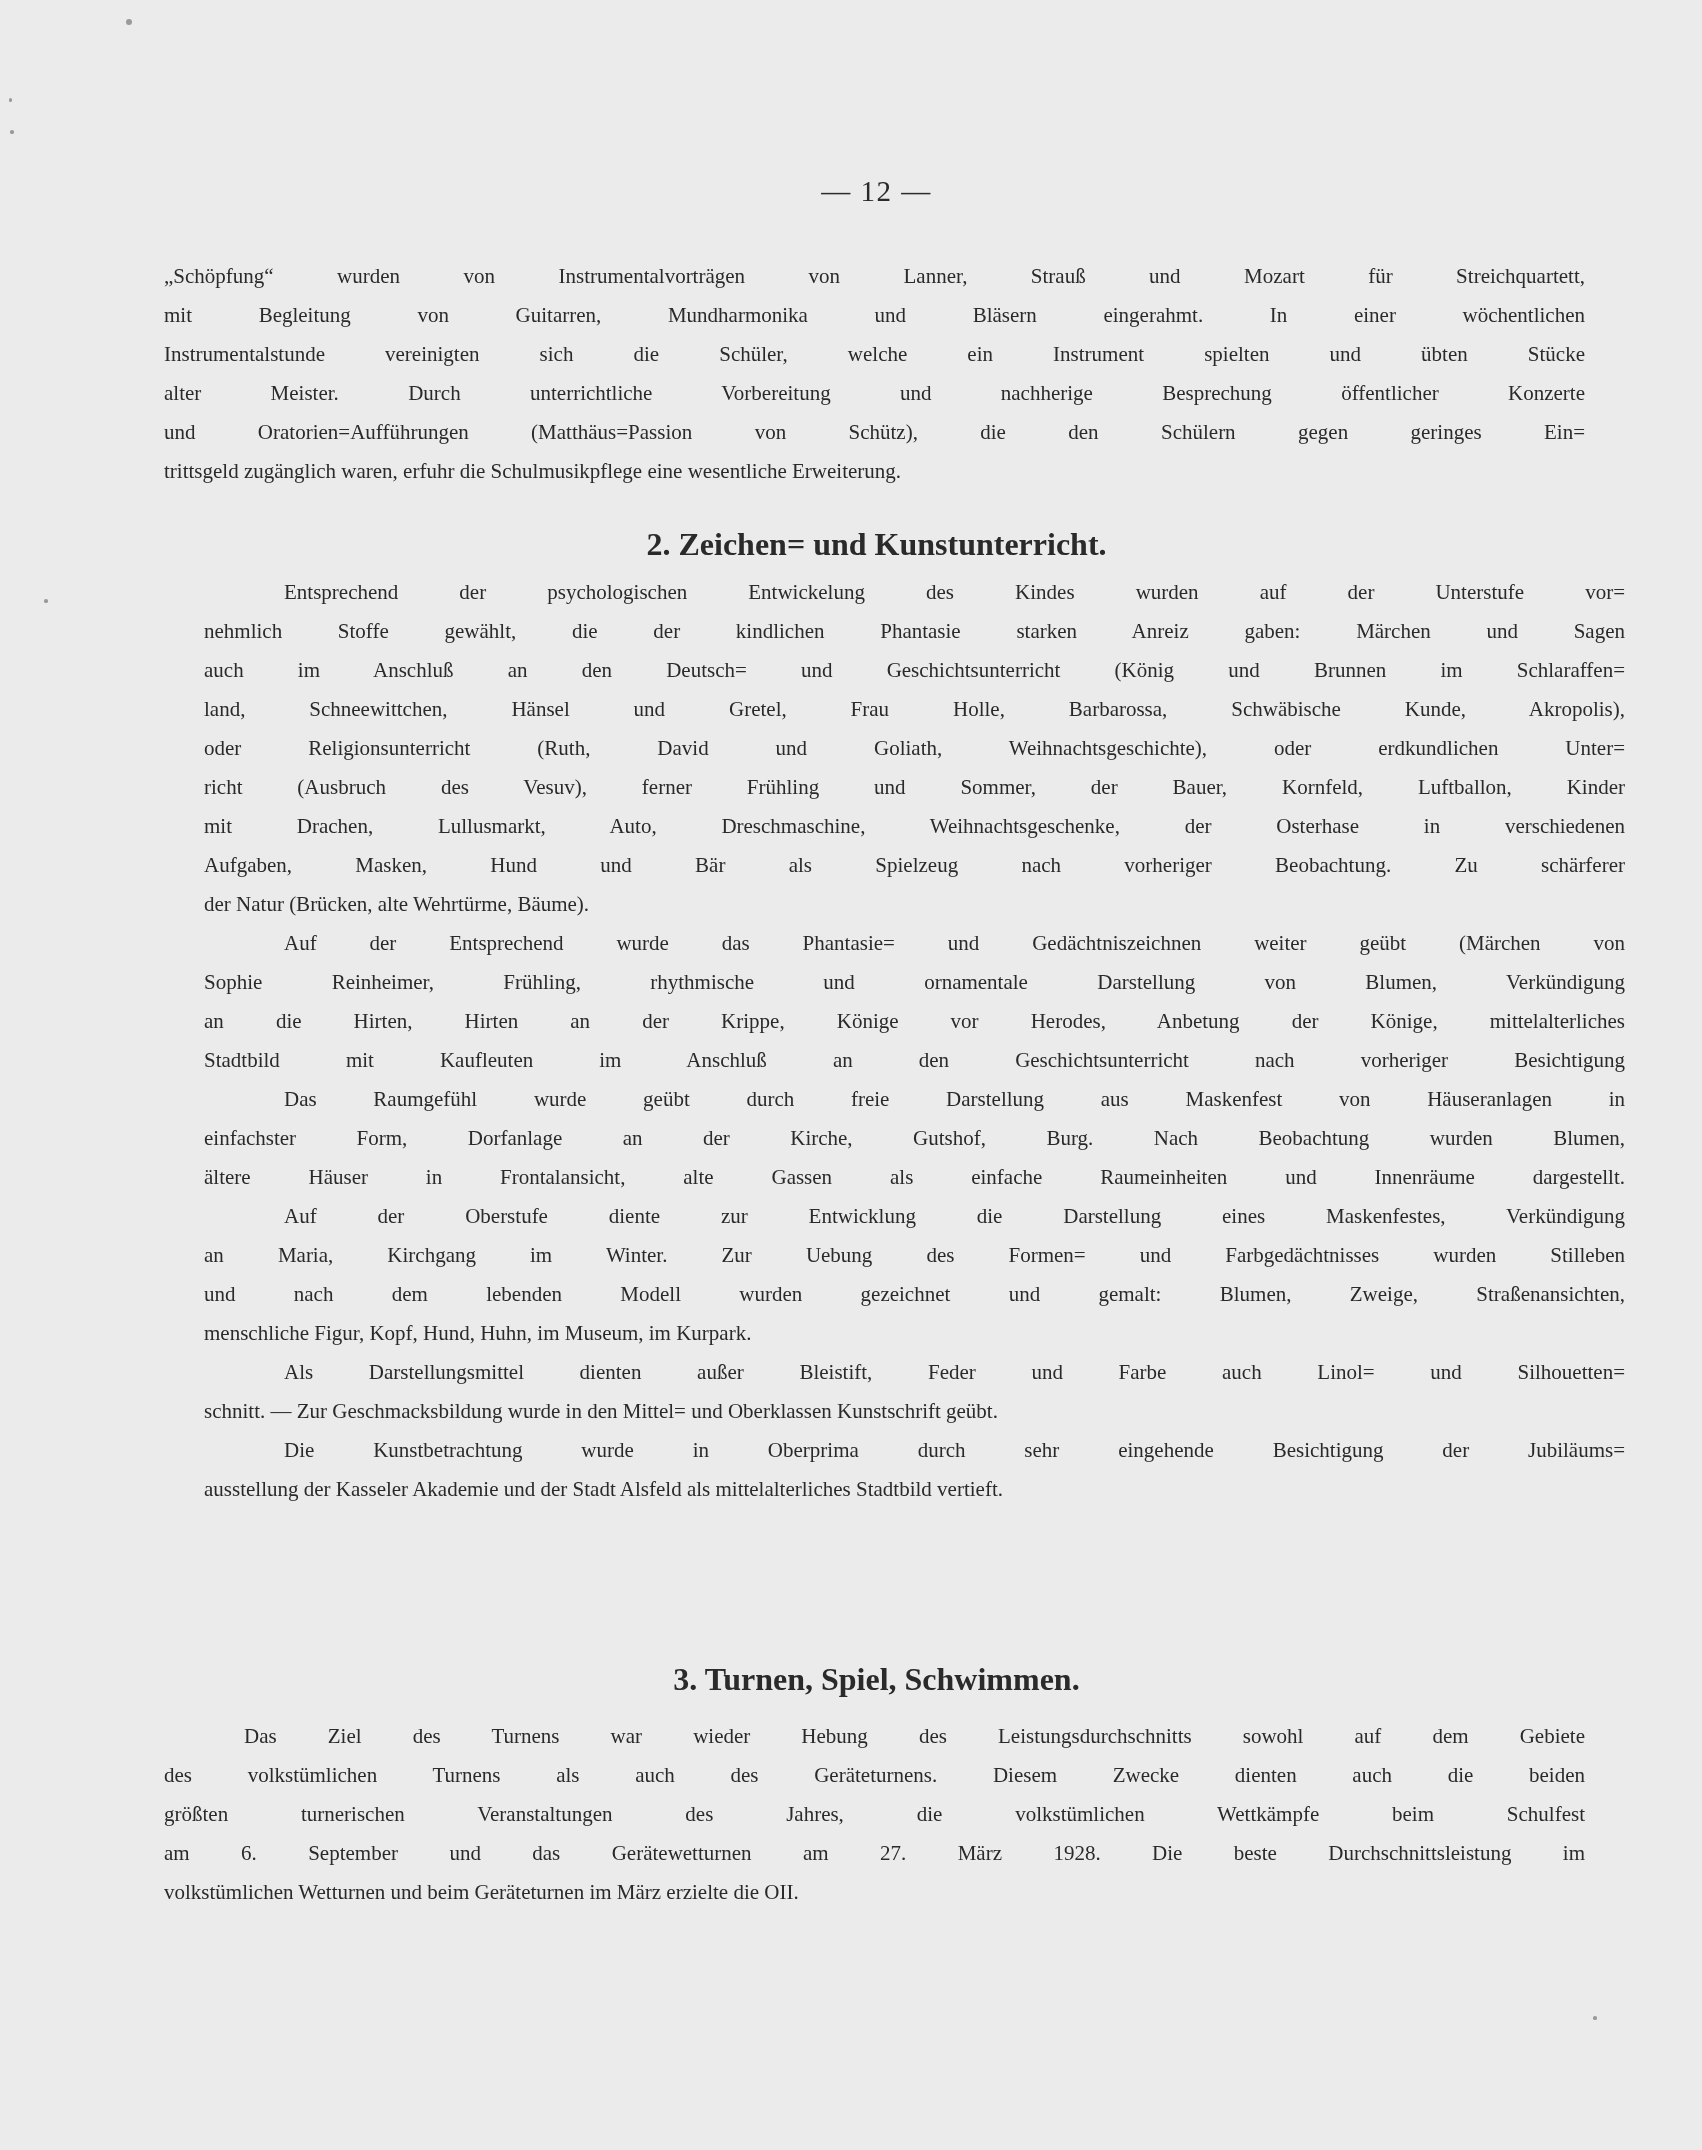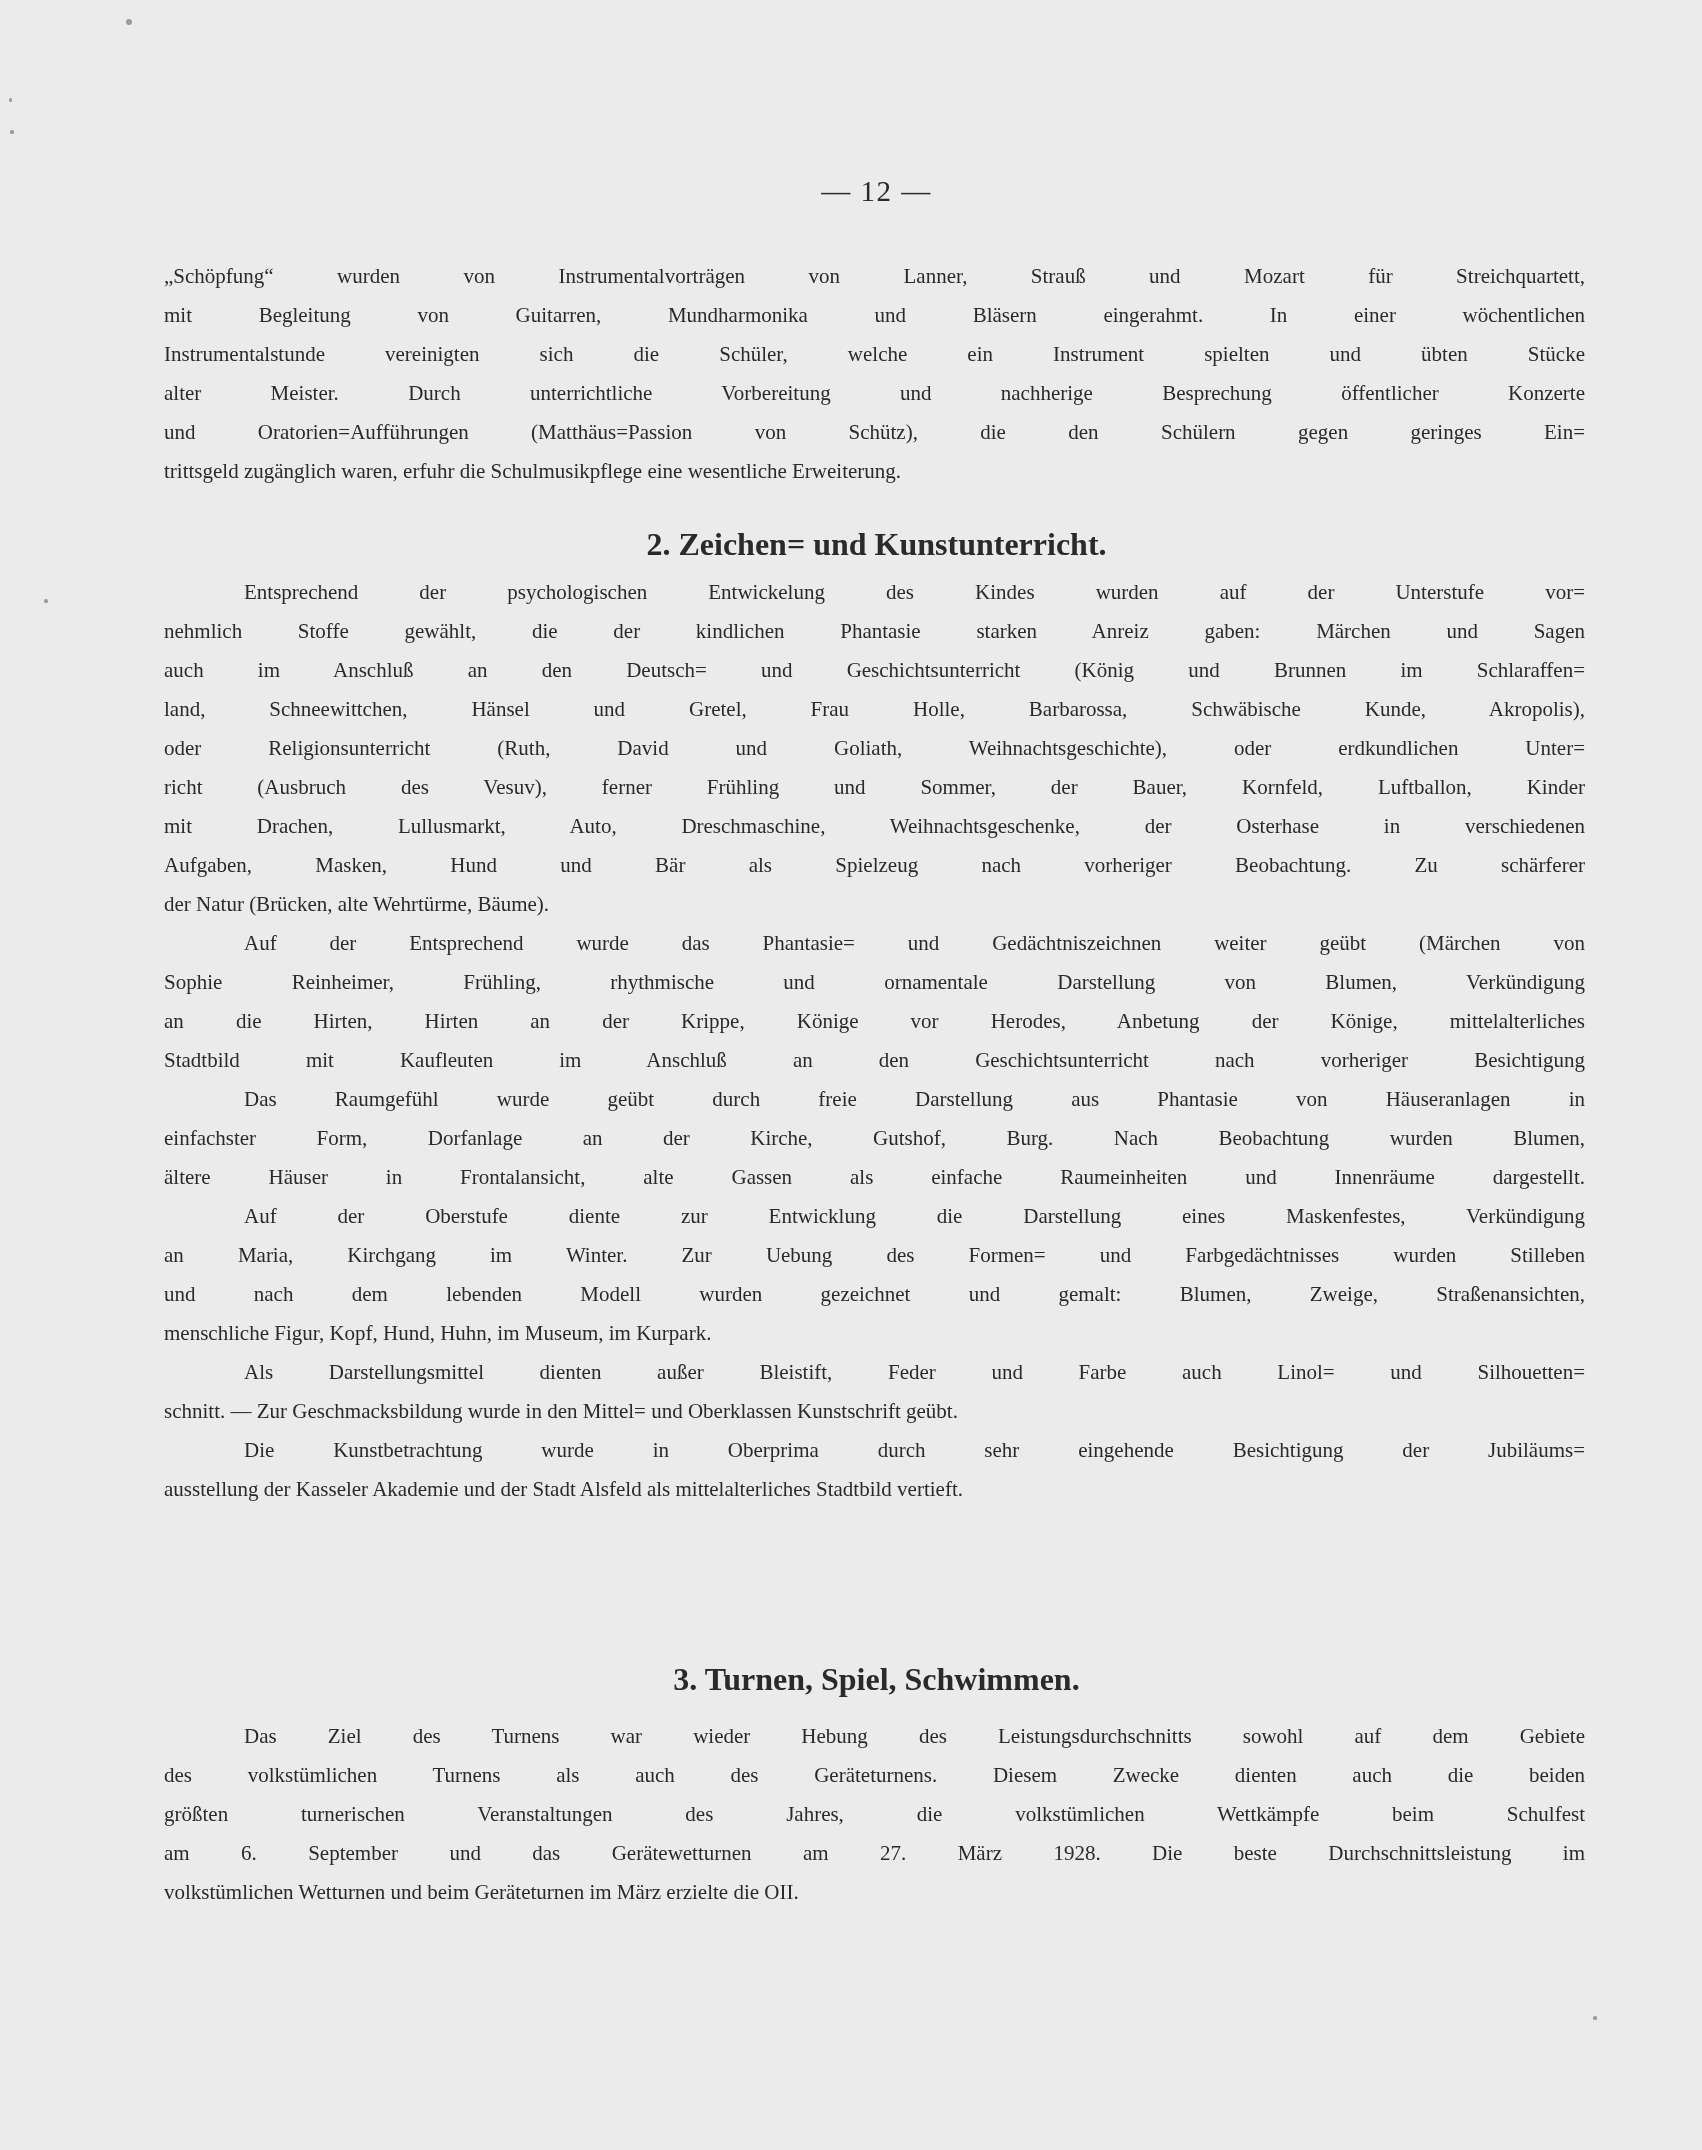--- a/index.html
+++ b/index.html
@@ -34,37 +34,37 @@
   <span class="line">„Schöpfung“ wurden von Instrumentalvorträgen von Lanner, Strauß und Mozart für Streichquartett,</span>
   <span class="line">mit Begleitung von Guitarren, Mundharmonika und Bläsern eingerahmt. In einer wöchentlichen</span>
   <span class="line">Instrumentalstunde vereinigten sich die Schüler, welche ein Instrument spielten und übten Stücke</span>
   <span class="line">alter Meister. Durch unterrichtliche Vorbereitung und nachherige Besprechung öffentlicher Konzerte</span>
   <span class="line">und Oratorien=Aufführungen (Matthäus=Passion von Schütz), die den Schülern gegen geringes Ein=</span>
   <span class="line last">trittsgeld zugänglich waren, erfuhr die Schulmusikpflege eine wesentliche Erweiterung.</span>
 </div>
 
 <div class="heading" style="top:526px;">2. Zeichen= und Kunstunterricht.</div>
 
-<div class="text" style="top:573px;">
+<div class="text" style="top:573px;margin-left:40px;">
   <span class="line indent">Entsprechend der psychologischen Entwickelung des Kindes wurden auf der Unterstufe vor=</span>
   <span class="line">nehmlich Stoffe gewählt, die der kindlichen Phantasie starken Anreiz gaben: Märchen und Sagen</span>
   <span class="line">auch im Anschluß an den Deutsch= und Geschichtsunterricht (König und Brunnen im Schlaraffen=</span>
   <span class="line">land, Schneewittchen, Hänsel und Gretel, Frau Holle, Barbarossa, Schwäbische Kunde, Akropolis),</span>
   <span class="line">oder Religionsunterricht (Ruth, David und Goliath, Weihnachtsgeschichte), oder erdkundlichen Unter=</span>
   <span class="line">richt (Ausbruch des Vesuv), ferner Frühling und Sommer, der Bauer, Kornfeld, Luftballon, Kinder</span>
   <span class="line">mit Drachen, Lullusmarkt, Auto, Dreschmaschine, Weihnachtsgeschenke, der Osterhase in verschiedenen</span>
   <span class="line">Aufgaben, Masken, Hund und Bär als Spielzeug nach vorheriger Beobachtung. Zu schärferer</span>
   <span class="line last">der Natur (Brücken, alte Wehrtürme, Bäume).</span>
 
   <span class="line indent">Auf der Entsprechend wurde das Phantasie= und Gedächtniszeichnen weiter geübt (Märchen von</span>
   <span class="line">Sophie Reinheimer, Frühling, rhythmische und ornamentale Darstellung von Blumen, Verkündigung</span>
   <span class="line">an die Hirten, Hirten an der Krippe, Könige vor Herodes, Anbetung der Könige, mittelalterliches</span>
   <span class="line">Stadtbild mit Kaufleuten im Anschluß an den Geschichtsunterricht nach vorheriger Besichtigung</span>
 
-  <span class="line indent">Das Raumgefühl wurde geübt durch freie Darstellung aus Phantasie von Häuseranlagen in</span>
+  <span class="line indent">Das Raumgefühl wurde geübt durch freie Darstellung aus Maskenfest von Häuseranlagen in</span>
   <span class="line">einfachster Form, Dorfanlage an der Kirche, Gutshof, Burg. Nach Beobachtung wurden Blumen,</span>
   <span class="line">ältere Häuser in Frontalansicht, alte Gassen als einfache Raumeinheiten und Innenräume dargestellt.</span>
 
   <span class="line indent">Auf der Oberstufe diente zur Entwicklung die Darstellung eines Maskenfestes, Verkündigung</span>
   <span class="line">an Maria, Kirchgang im Winter. Zur Uebung des Formen= und Farbgedächtnisses wurden Stilleben</span>
   <span class="line">und nach dem lebenden Modell wurden gezeichnet und gemalt: Blumen, Zweige, Straßenansichten,</span>
   <span class="line last">menschliche Figur, Kopf, Hund, Huhn, im Museum, im Kurpark.</span>
 
   <span class="line indent">Als Darstellungsmittel dienten außer Bleistift, Feder und Farbe auch Linol= und Silhouetten=</span>
   <span class="line last">schnitt. — Zur Geschmacksbildung wurde in den Mittel= und Oberklassen Kunstschrift geübt.</span>

